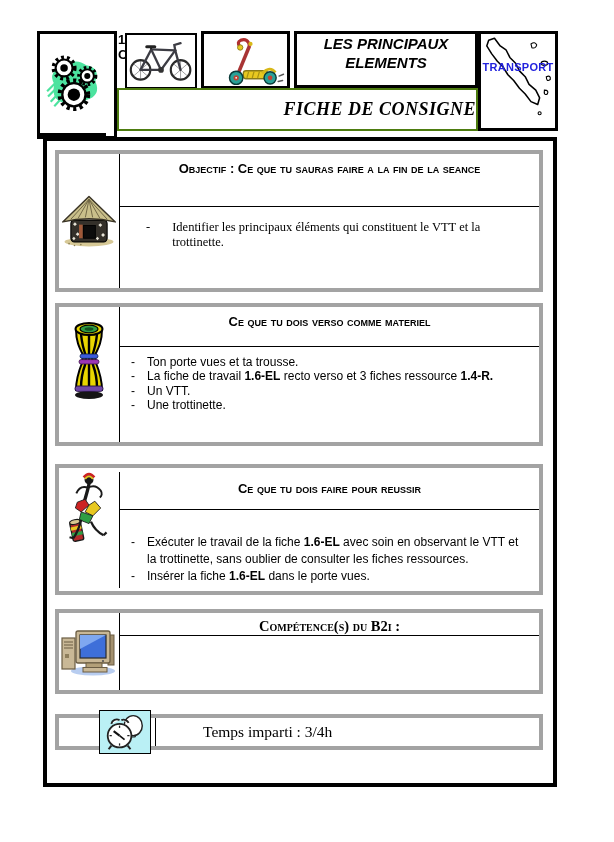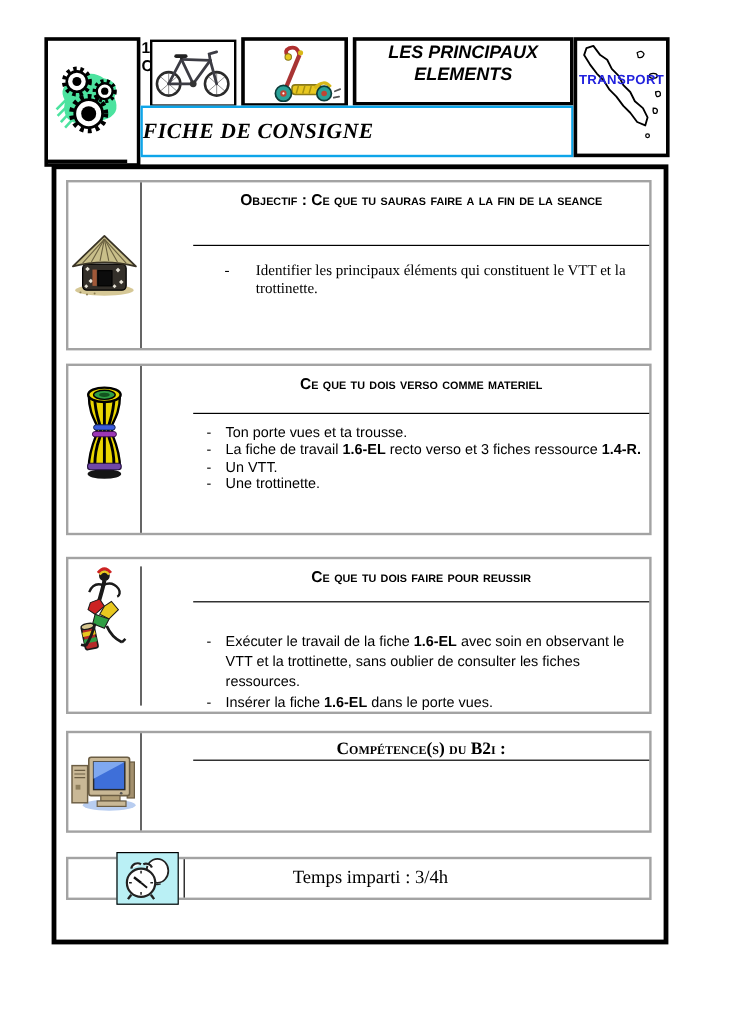--- a/index.html
+++ b/index.html
@@ -11,33 +11,33 @@
   
   #logo-box { left:37px; top:31px; width:80px; height:108px; display:flex; flex-direction:row;gap:12px; }
   #logo-art { flex:1; border-bottom:3px solid #000; display:flex; align-items:center; justify-content:center; }
   #logo-code { height:25px; display:flex; align-items:center; justify-content:center;
                font-weight:bold; font-size:13px; }
   #bike-box { left:125px; top:33px; width:72px; height:56px; border:2px solid #000; background:#fff;
               display:flex; align-items:center; justify-content:center; }
   #scooter-box { left:201px; top:31px; width:89px; height:58px; display:flex; align-items:center; justify-content:center; }
   #title-box { left:294px; top:31px; width:184px; height:57px; display:flex; align-items:flex-start; justify-content:center;font-style:italic; }
   #title-box .t { font-weight:bold; font-size:15px; line-height:19px; text-align:center; width:150px; }
-  #fiche-bar { left:117px; top:88px; width:361px; height:43px; border:2px solid #0ea5e9; background:#fff;
-               display:flex; align-items:center; justify-content:flex-start; }
+  #fiche-bar { left:117px; top:88px; width:361px; height:43px; border:2px solid #4d7c0f; background:#fff;
+               display:flex; align-items:center; justify-content:flex-end; }
   #fiche-bar .t { font-family:"Liberation Serif", serif; font-weight:bold; font-style:italic; font-size:18px; letter-spacing:.5px; }
   #transport-box { left:478px; top:31px; width:80px; height:100px; overflow:hidden; }
   #transport-box svg { position:absolute; left:0; top:0; }
   #transport-label { position:absolute; left:0; top:27px; width:100%; text-align:center;
                      color:#2222dd; font-weight:bold; font-size:11px; letter-spacing:.3px; }
 
   
   #main-frame { left:43px; top:137px; width:514px; height:650px; border:4px solid #000; }
 
-  .section { position:absolute; left:55px; width:488px; border:2px solid #a3a3a3; background:#fff;
-             display:flex; flex-direction:row;gap:43px; }
+  .section { position:absolute; left:55px; width:488px; border:4px solid #a3a3a3; background:#fff;
+             display:flex; flex-direction:row; }
   .icon-cell { flex:0 0 61px; border-right:1px solid #000; display:flex; align-items:center; justify-content:center; }
   .content-col { flex:1; display:flex; flex-direction:column; min-width:0; }
   .sec-title { border-bottom:1px solid #000; text-align:center; font-weight:bold;
                font-variant:small-caps; font-size:13px; padding-top:7px; }
   .sec-title.serif { font-family:"Liberation Serif", serif; font-size:14.5px; padding-top:5px; }
   .sec-body { flex:1; }
   .bullet { display:flex; align-items:flex-start; }
   .bullet .dash { flex:none; }
   .bullet .txt { flex:1; min-width:0; }
 

